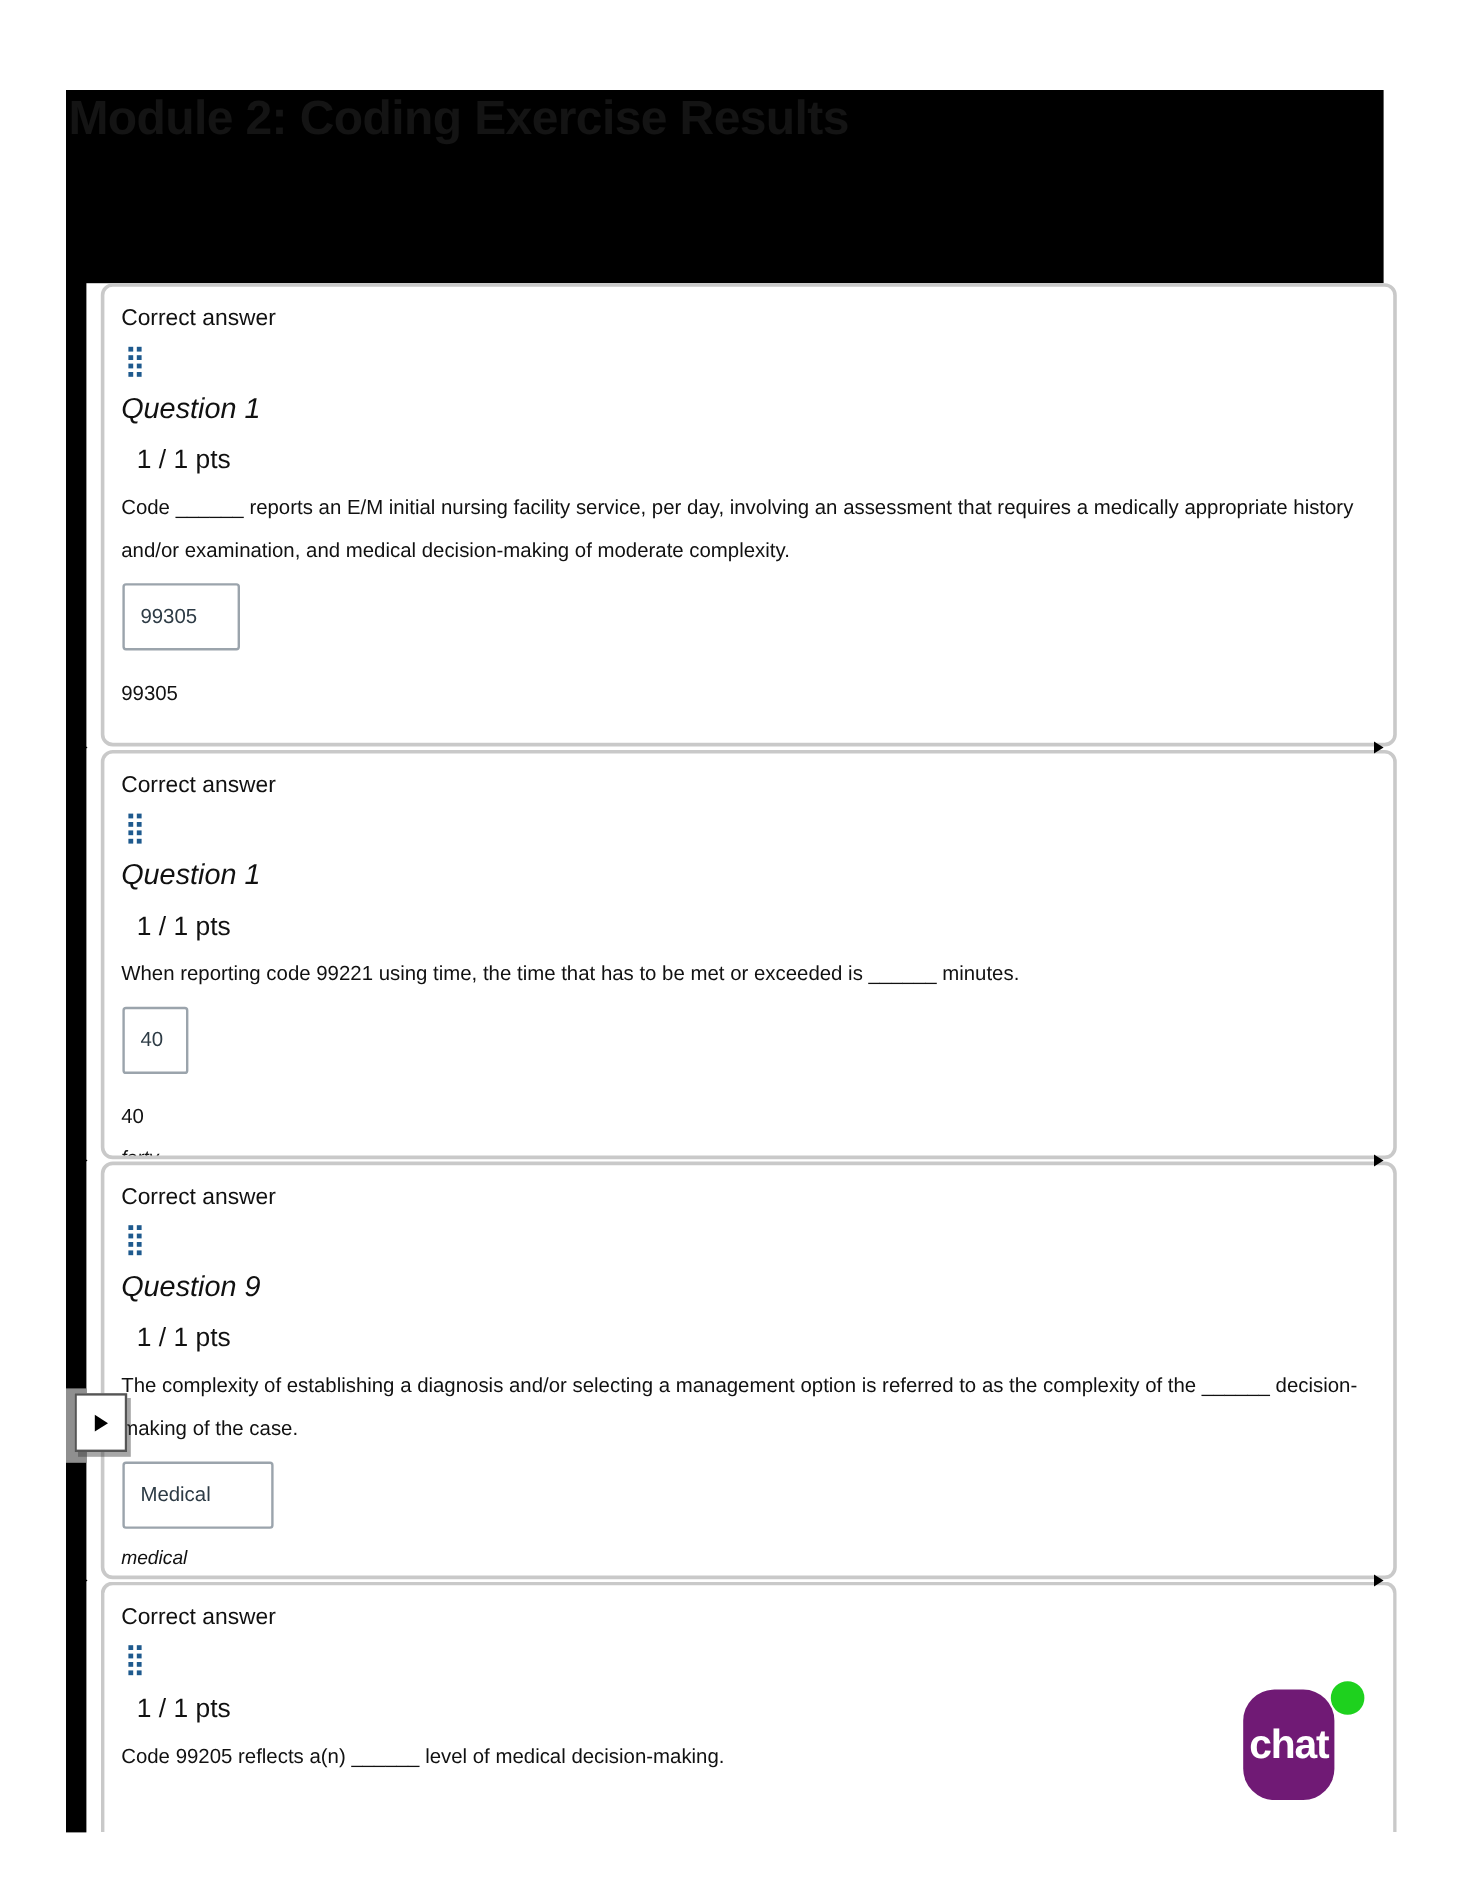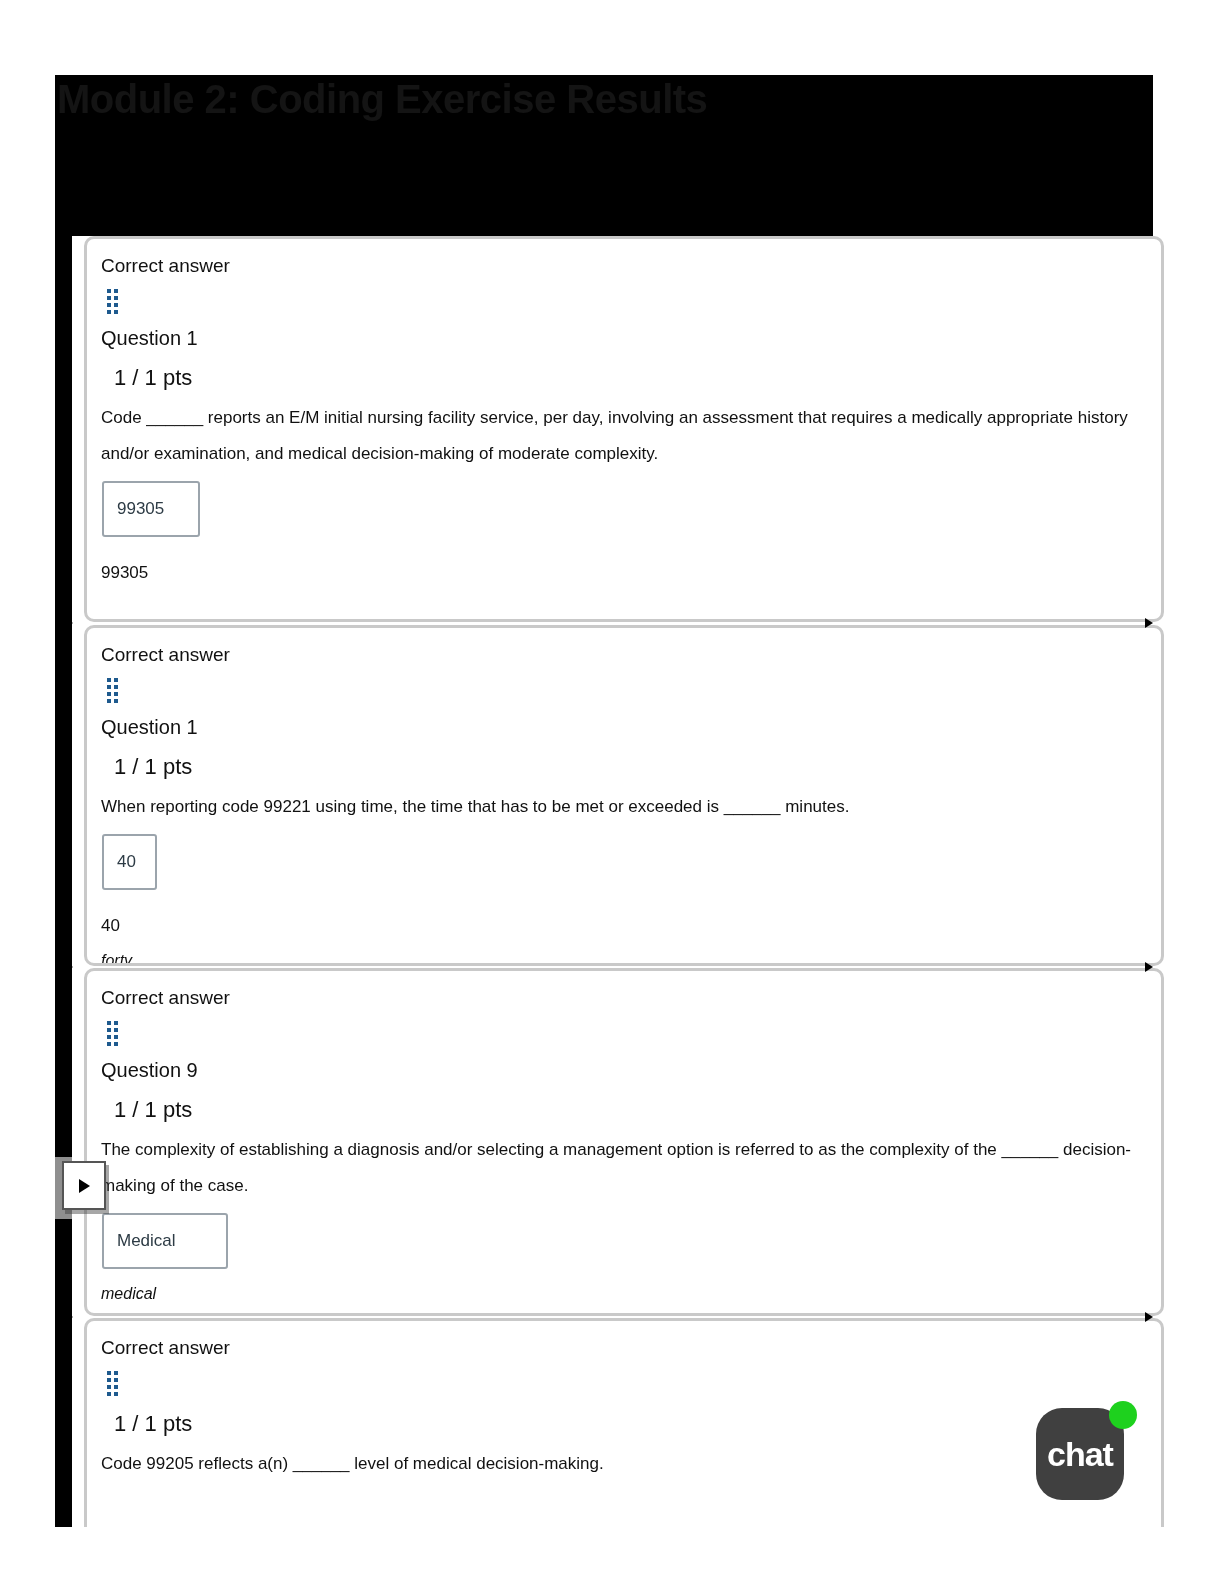--- a/index.html
+++ b/index.html
@@ -24,21 +24,21 @@
   .card.c2 { top:625px; height:341px; }
   .card.c3 { top:968px; height:348px; }
   .card.c4 { top:1318px; height:209px; border-bottom:none;
              border-bottom-left-radius:0; border-bottom-right-radius:0; }
 
   .status  { margin:16px 14px 0 14px; font-size:19px; }
   .drag-dots { margin:12px 0 0 20px; display:grid;
                grid-template-columns:4px 4px; grid-auto-rows:4px; gap:3px;
                width:11px; }
   .drag-dots span { width:4px; height:4px; background:#1e5a8e; display:block; }
-  .qlabel  { margin:13px 14px 0 14px; font-size:20px; }
+  .qlabel  { margin:13px 14px 0 14px; font-size:24px;font-style:italic; }
   .pts     { margin:15px 14px 0 27px; font-size:22px; }
   .qtext   { margin:9px 16px 0 14px; font-size:17px; line-height:36px; }
 
   .answer-input { display:block; margin:9px 0 0 15px; height:56px;
                   border:2px solid #9ba4ac; border-radius:3px; background:#fff;
                   font-family:"Liberation Sans", sans-serif;
                   font-size:17px; color:#2d3b45; padding:0 0 0 13px; }
   .answer-input.w1 { width:98px; }
   .answer-input.w2 { width:55px; }
   .answer-input.w3 { width:126px; }
@@ -55,22 +55,22 @@
   .expand-btn { position:absolute; left:62px; top:1161px; width:44px; height:49px;
                 background:#fff; border:2px solid #555;
                 box-shadow:3px 4px 0 rgba(60,60,60,0.45);
                 display:flex; align-items:center; justify-content:center;
                 cursor:pointer; z-index:5; }
   .expand-btn .arrow { width:0; height:0;
                 border-top:7px solid transparent; border-bottom:7px solid transparent;
                 border-left:11px solid #000; }
 
   
-  .chat-btn { position:absolute; left:1036px; top:1408px; width:88px; height:92px;
-              background:#404040; border-radius:26px; z-index:6;
+  .chat-btn { position:absolute; left:1036px; top:1408px; width:76px; height:92px;
+              background:#701a75; border-radius:26px; z-index:6;
               display:flex; align-items:center; justify-content:center; cursor:pointer; }
   .chat-label { color:#fff; font-size:34px; font-weight:700; letter-spacing:-1px; }
   .chat-dot  { position:absolute; left:1109px; top:1401px; width:28px; height:28px;
                border-radius:50%; background:#1ed11e; z-index:7; }
 </style>
 </head>
 <body>
 
 <div class="quiz-header">
   <div class="quiz-title">Module 2: Coding Exercise Results</div>

